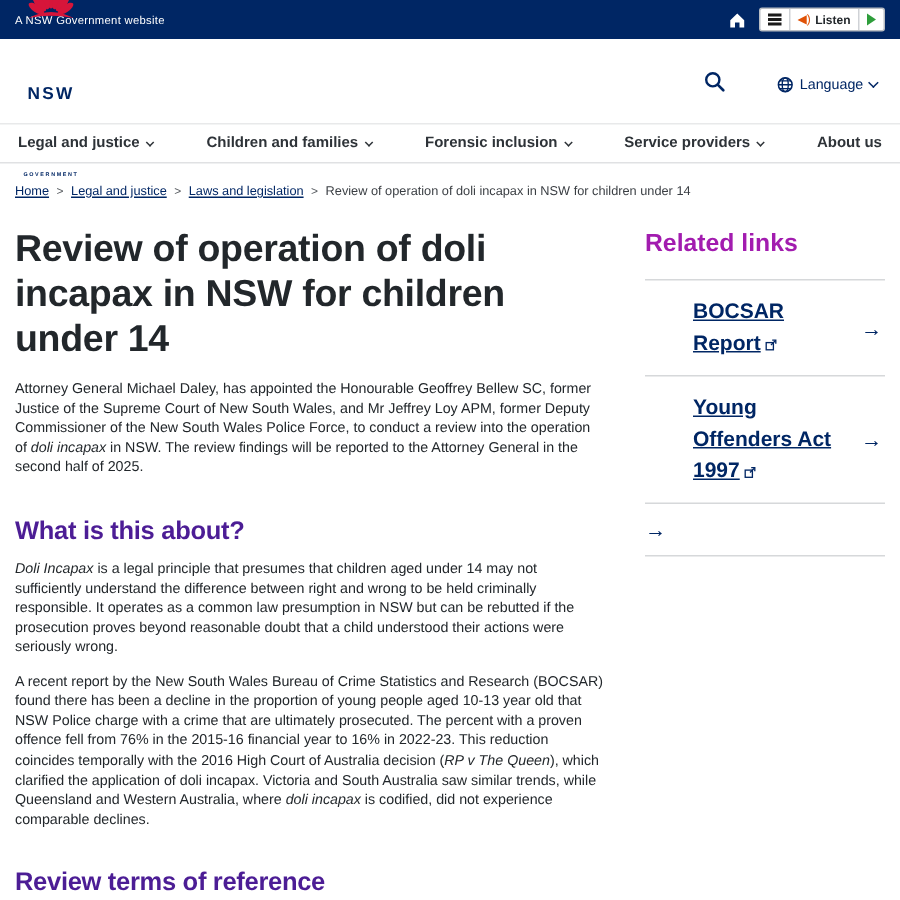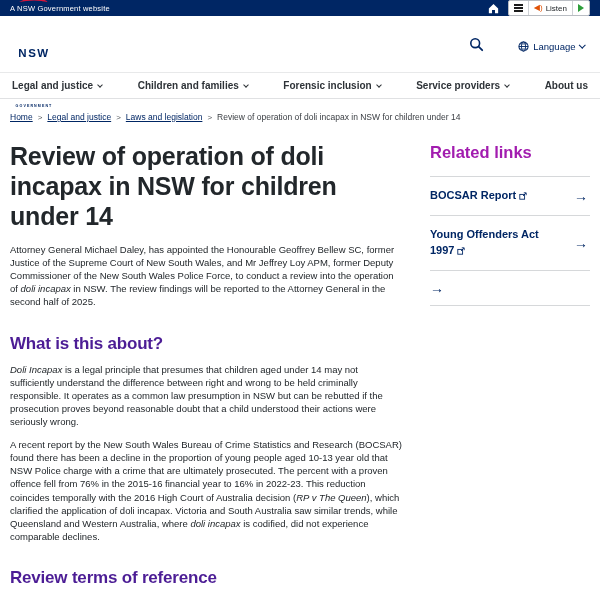--- a/index.html
+++ b/index.html
@@ -1,32 +1,32 @@
 <!DOCTYPE html>
 <html><head>
 <meta charset="utf-8">
 <style>
   * { margin:0; padding:0; box-sizing:border-box; }
   html,body { width:600px; height:600px; overflow:hidden; background:#fff;
     font-family:"Liberation Sans", sans-serif; color:#22272b; }
 
   
-  .topbar { background:#002664; height:16px; display:flex; align-items:center;
+  .topbar { background:#002664; height:26px; display:flex; align-items:center;
     padding:0 10px; justify-content:space-between; }
   .topbar-label { color:#fff; font-size:7.5px; letter-spacing:.2px; }
   .topbar-right { display:flex; align-items:center; gap:8px; }
   .home-btn { display:flex; align-items:center; cursor:pointer; }
   .listen-widget { display:flex; align-items:stretch; background:#fff;
     border:1px solid #b9bdc3; border-radius:2px; height:16px; overflow:hidden; }
   .lw-seg { display:flex; align-items:center; padding:0 5px; cursor:pointer; }
   .lw-seg + .lw-seg { border-left:1px solid #cfd2d6; }
   .burger { display:flex; flex-direction:column; gap:1.5px; }
   .burger i { display:block; width:9px; height:1.6px; background:#1b1b1b; }
   .speaker { font-size:8px; color:#e05206; margin-right:3px; line-height:1; }
-  .listen-text { font-size:8px; color:#22272b; }
+  .listen-text { font-size:8px; color:#22272b;font-weight:bold; }
   .play-tri { width:0; height:0; border-left:6px solid #2e9e3b;
     border-top:4px solid transparent; border-bottom:4px solid transparent; }
 
   
   .masthead { display:flex; align-items:center; height:56px; padding:0 10px; background:#fff; }
   .logo { display:flex; flex-direction:column; align-items:center; width:48px; cursor:pointer;gap:44px; }
   .logo-nsw { font-size:11.5px; font-weight:bold; color:#002664; letter-spacing:1.5px; line-height:1; margin-top:-1px; }
   .logo-gov { font-size:3.6px; font-weight:bold; color:#002664; letter-spacing:1.1px; line-height:1; margin-top:1px; }
   .agency { font-size:13.5px; font-weight:bold; color:#002664; margin-left:14px; }
   .masthead-right { margin-left:auto; display:flex; align-items:flex-end; gap:34px; padding-right:6px; }
@@ -59,22 +59,22 @@
   h1.page-title { font-size:25px; line-height:1.2; font-weight:bold; color:#22272b;
     margin:19px 0 12px; letter-spacing:-.2px; }
   .article p { font-size:9.5px; line-height:1.38; color:#22272b; margin:0 0 10px; }
   h2.section-h { font-size:17px; font-weight:bold; color:#4c1d95; margin:25px 0 9px; letter-spacing:-.2px; }
 
   
   .aside h2 { font-size:16.5px; font-weight:bold; color:#a21caf; margin:21px 0 14px; }
   .rel-list { border-top:1px solid #d6d8da; }
   .rel-row { display:flex; align-items:center; justify-content:space-between;
     padding:10px 2px 10px 0; border-bottom:1px solid #d6d8da; cursor:pointer; }
-  .rel-link { font-size:11px; font-weight:bold; color:#002664; 
-    line-height:1.5; padding-right:10px; }
+  .rel-link { font-size:14px; font-weight:bold; color:#002664; text-decoration:underline;
+    line-height:1.5; padding-right:10px;margin-left:32px; }
   .ext-ic { margin-left:3px; display:inline-block; vertical-align:-1px; }
   .rel-arrow { color:#002664; font-size:14px; font-weight:bold; flex:none; line-height:1; }
 </style>
 </head>
 <body>
 
 <div class="topbar">
   <span class="topbar-label">A NSW Government website</span>
   <div class="topbar-right">
     <span class="home-btn">

